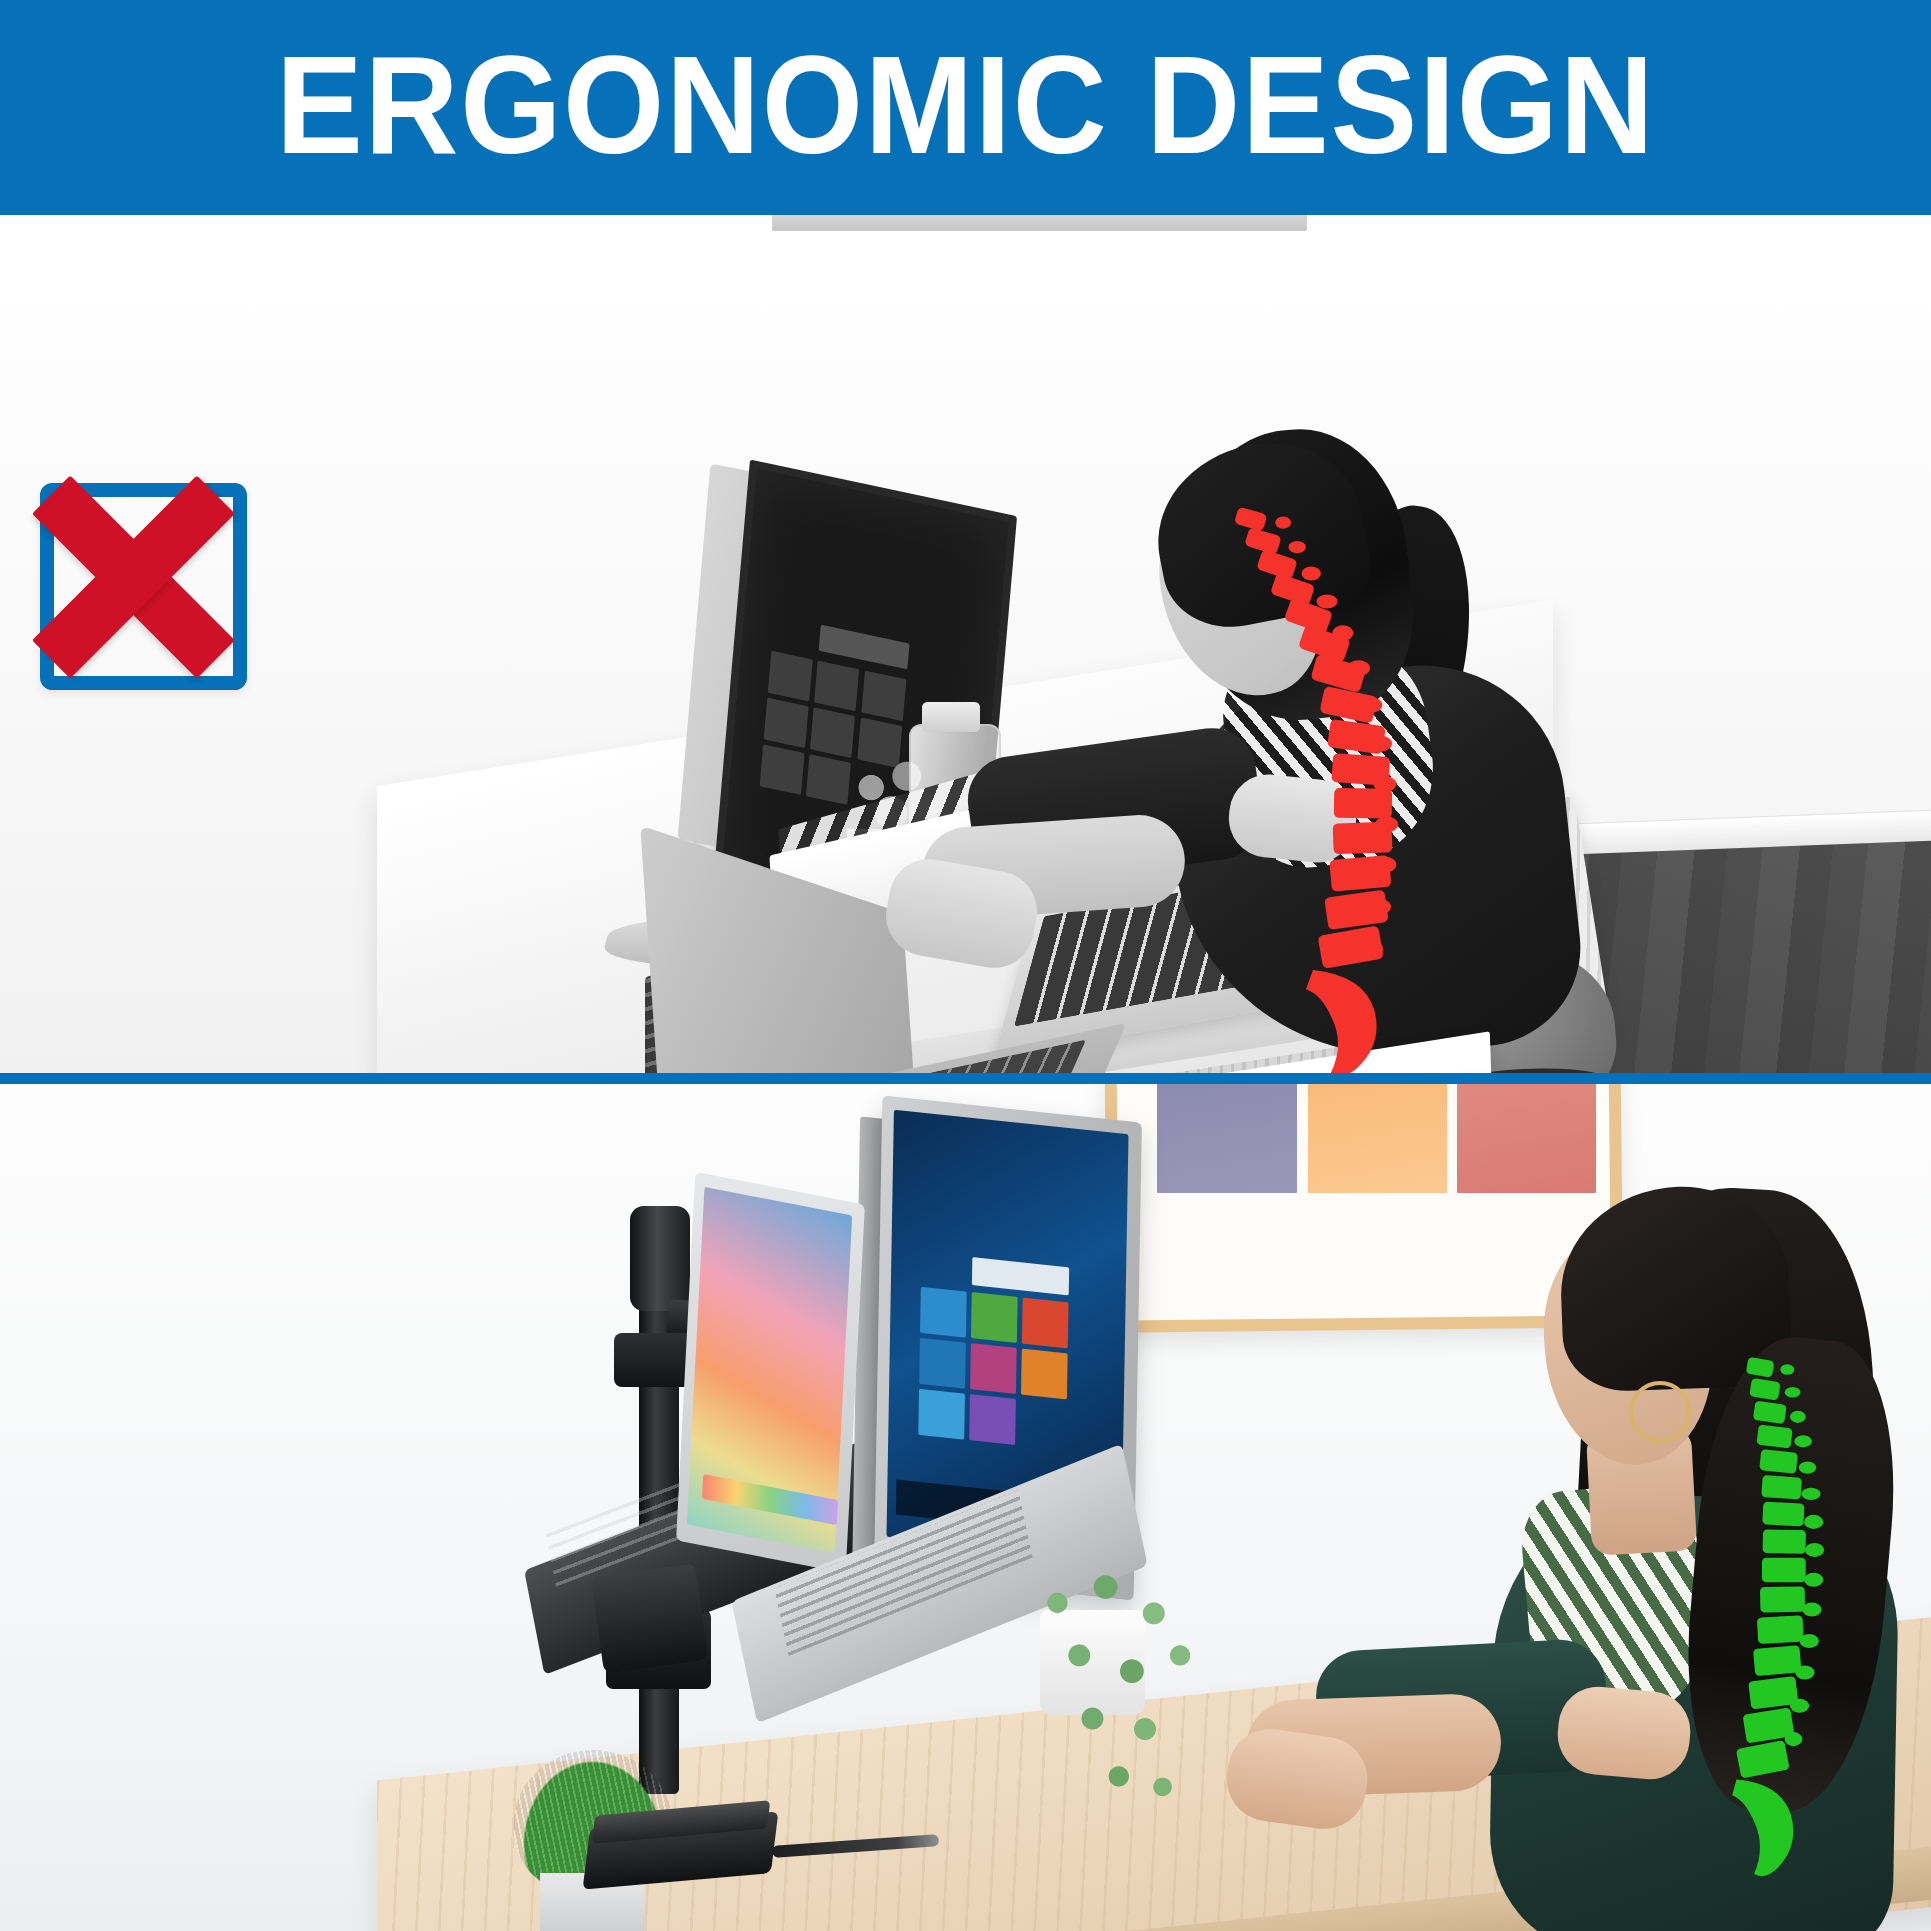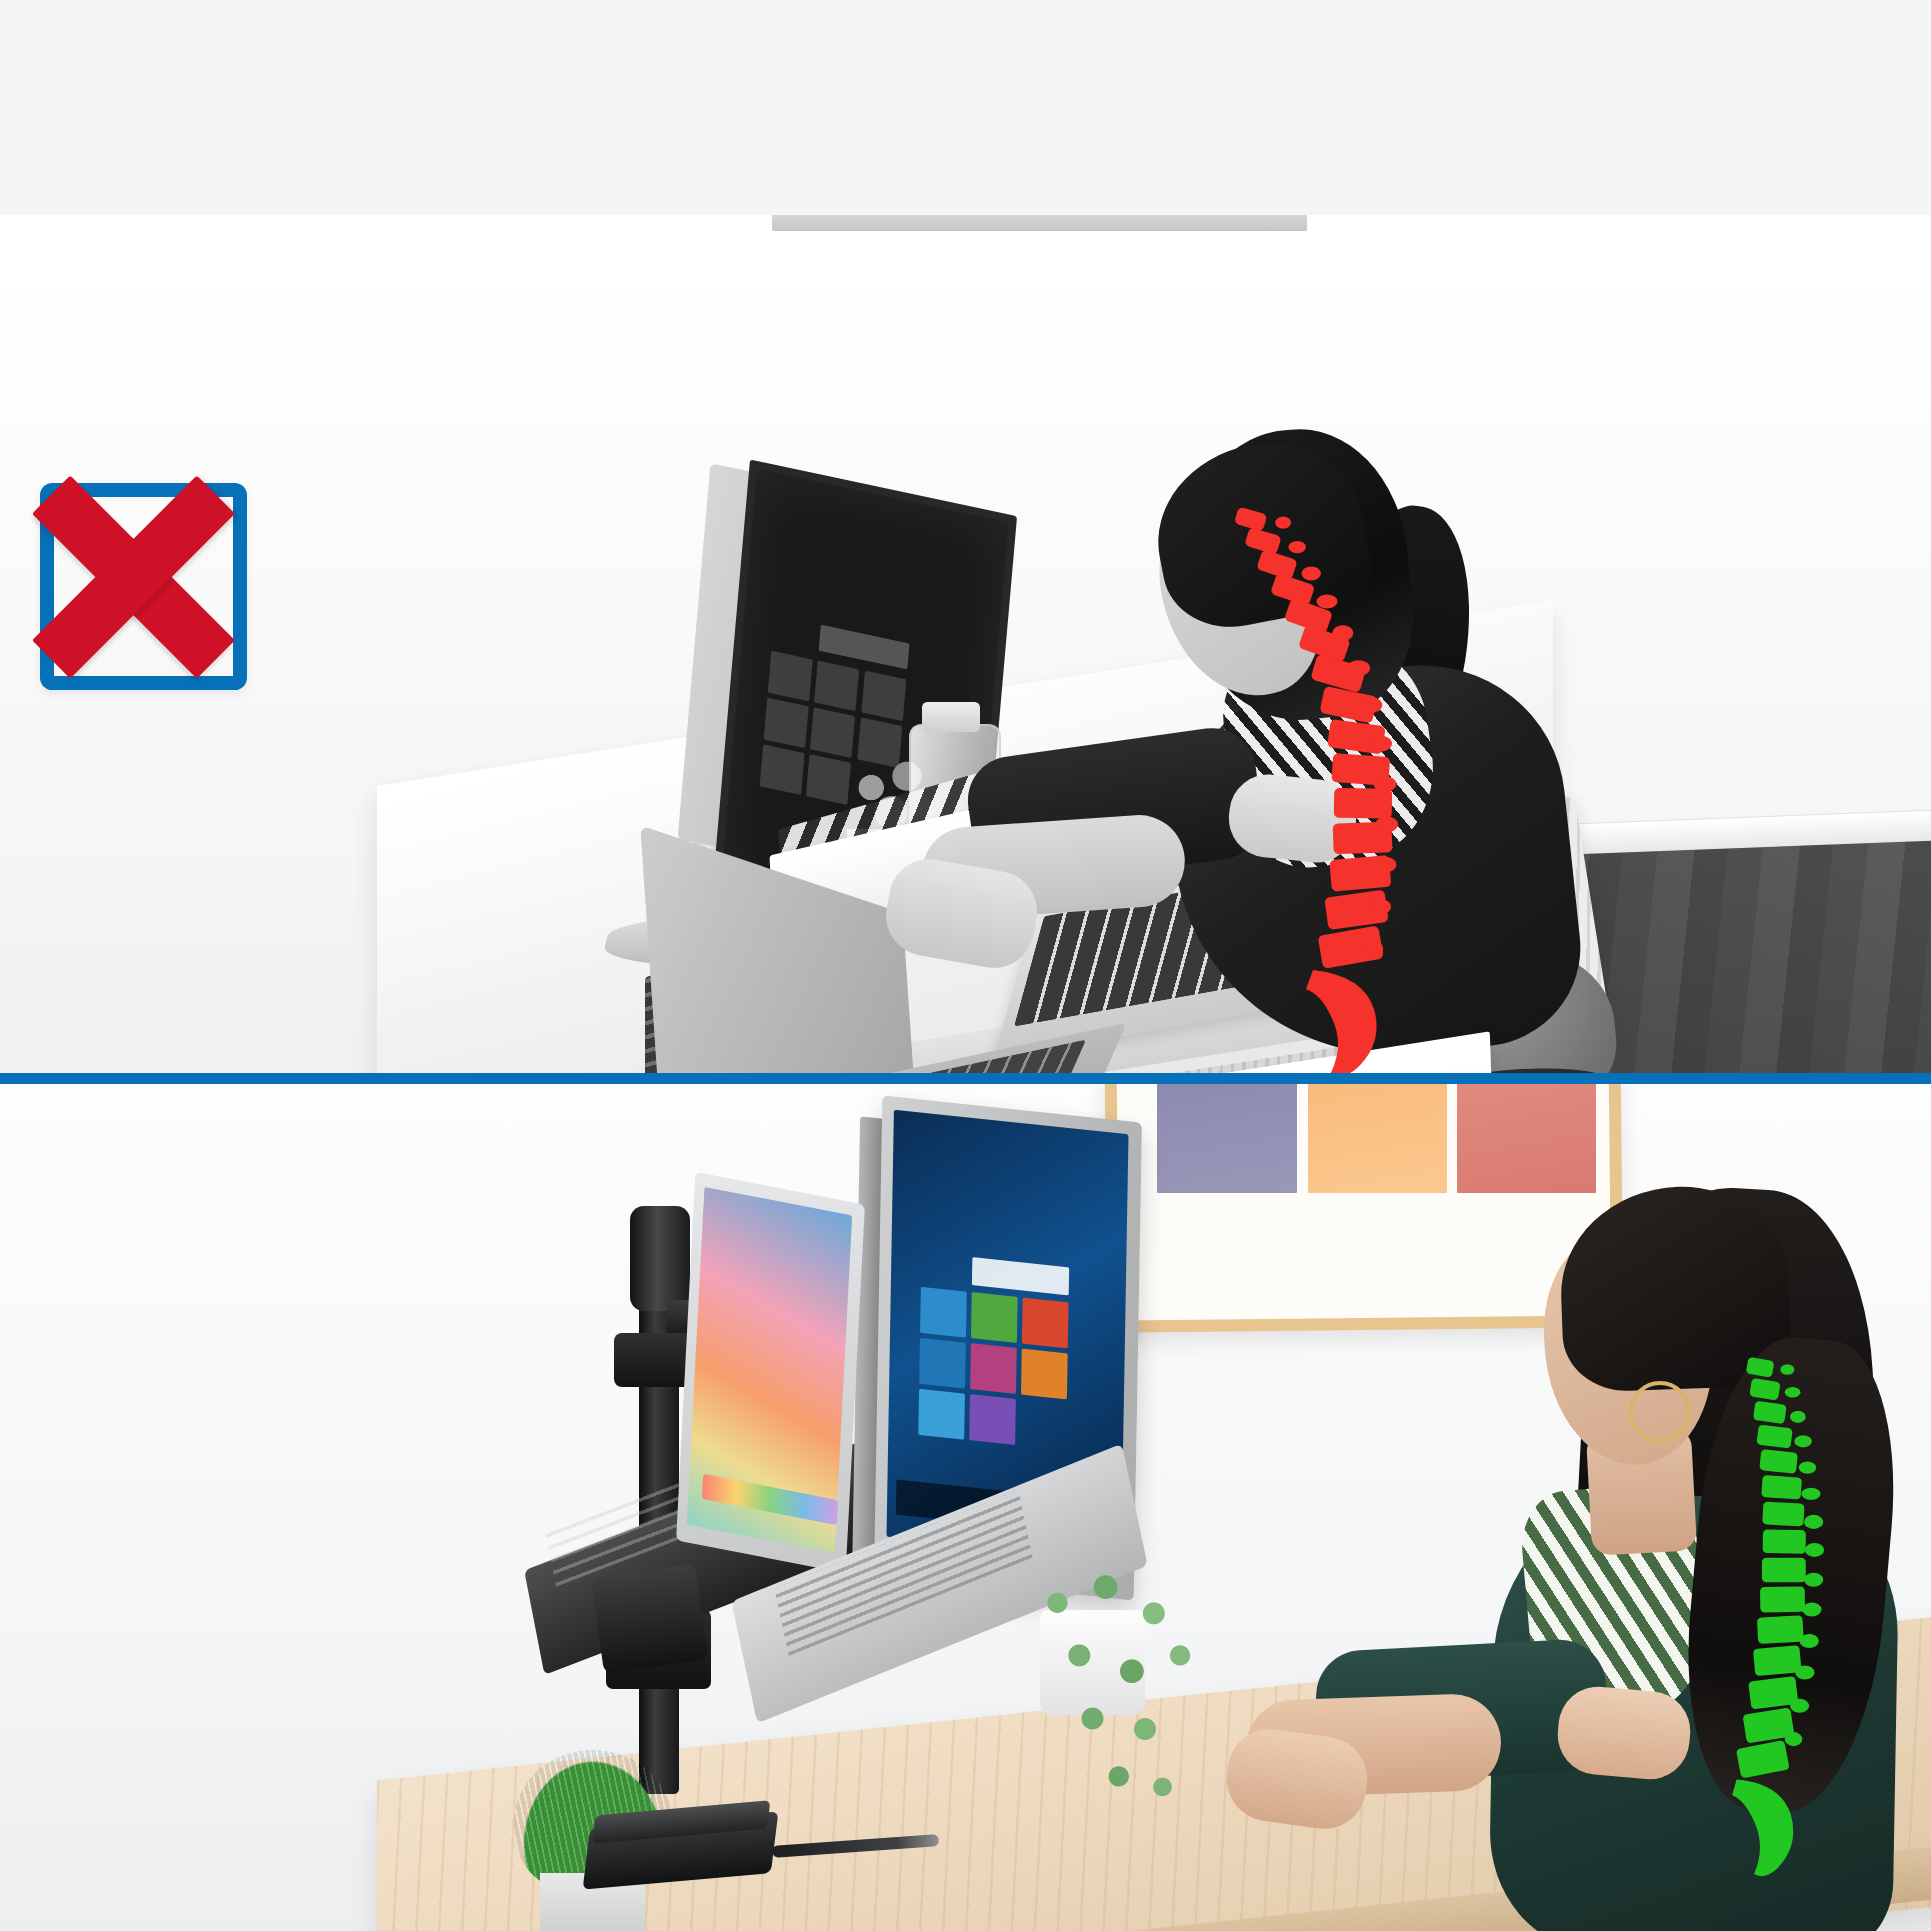--- a/index.html
+++ b/index.html
@@ -640,20 +640,23 @@
     box-shadow: 1.8px 3.5px 5.3px rgba(0,0,0,0.13);
   }
   .x-mark i:first-child { transform: rotate(45deg); }
   .x-mark i:last-child  { transform: rotate(-45deg); }
 </style>
 </head>
 <body>
 
 <div id="root">
 
+  <div class="header-banner">
+    <div class="header-title">ERGONOMIC DESIGN</div>
+  </div>
 
   <div class="panel panel-bad">
     <div class="photo gray">
       <div class="wall wall-bad"></div>
 
       <div class="obj bb-board"></div>
       <div class="obj bb-floor"></div>
       <div class="obj bb-floor-shade"></div>
       <div class="obj bb-baseboard"></div>
       <div class="obj bb-rug"></div>

